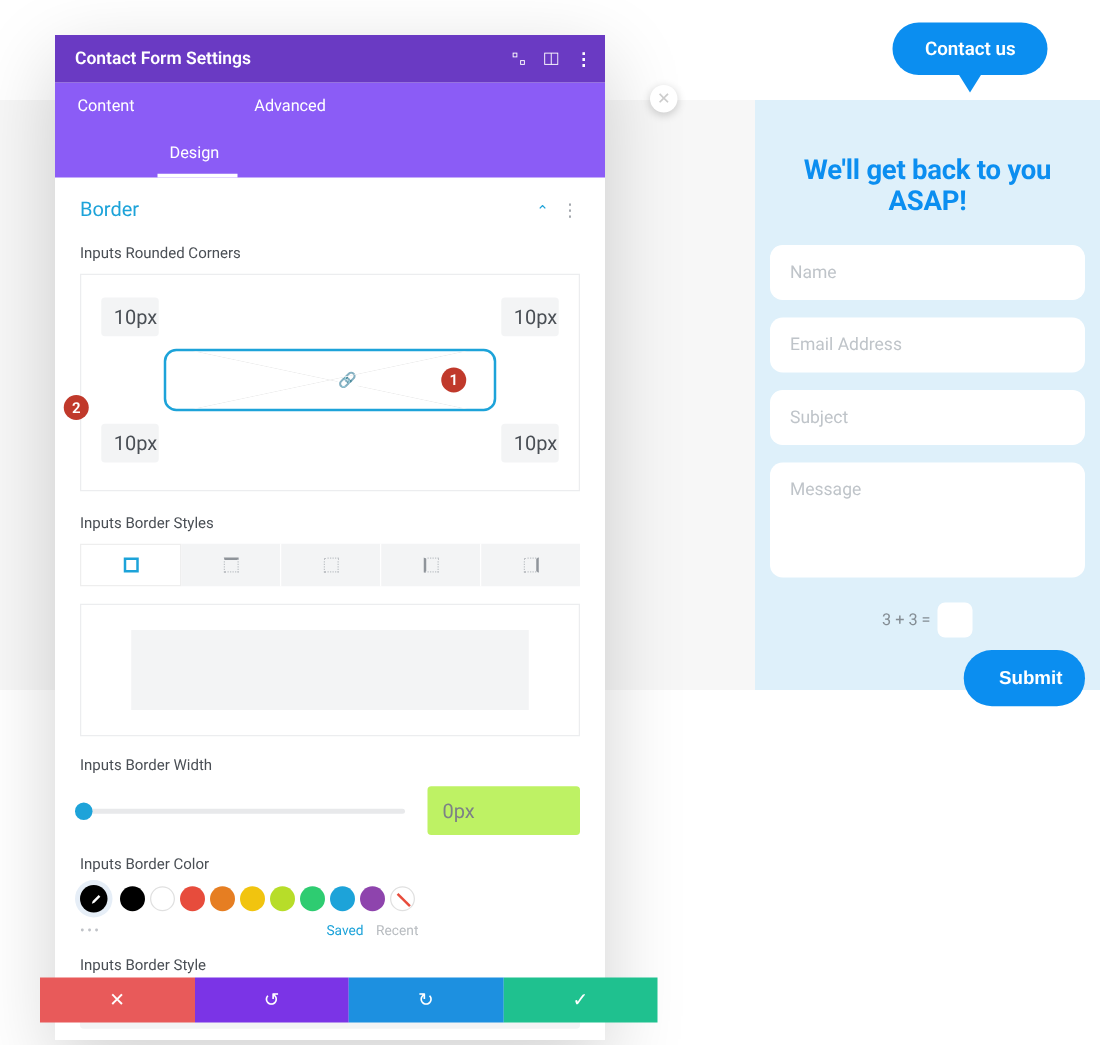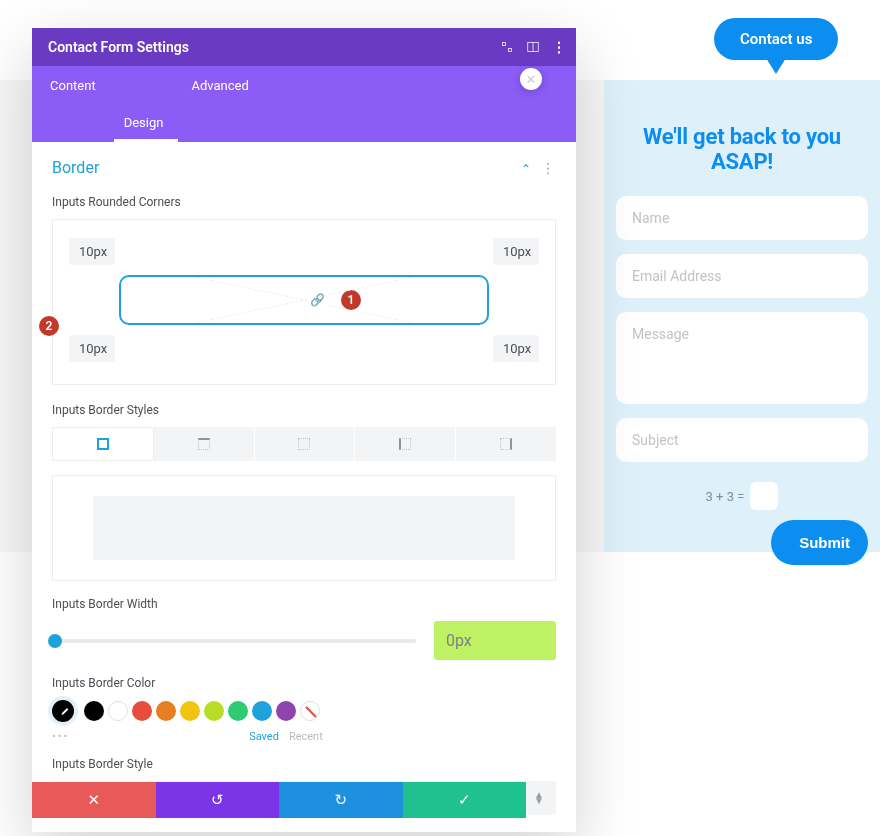--- a/index.html
+++ b/index.html
@@ -16,41 +16,41 @@
   .preview-card { position: absolute; left: 604px; top: 80px; width: 276px; height: 472px; background: #def0fa; padding: 26px 12px 12px 12px; }
   .preview-heading { color: #0b8ef0; font-weight: 700; font-size: 22px; text-align: center; margin: 18px 0 22px; letter-spacing: -0.2px; }
   .field { background: #fff; border-radius: 10px; padding: 14px 16px; margin-bottom: 14px; color: #bfc4c9; font-size: 14px; }
   .field.msg { height: 92px; }
   .captcha-row { display: flex; justify-content: center; align-items: center; gap: 6px; margin-top: 20px; color: #848d94; font-size: 13px; }
   .captcha-box { width: 28px; height: 28px; background: #fff; border-radius: 6px; }
   .submit-row { display: flex; justify-content: flex-end; margin-top: 10px; }
   .submit-btn { background: #0b8ef0; color: #fff; border: none; border-radius: 26px; padding: 14px 18px 14px 28px; font-size: 15px; font-weight: 700; cursor: pointer; text-align: center; }
 
   
-  .panel { position: absolute; left: 32px; top: 28px; width: 544px; background: #fff; box-shadow: 0 20px 60px rgba(0,0,0,0.18); }
+  .panel { position: absolute; left: 44px; top: 28px; width: 440px; background: #fff; box-shadow: 0 20px 60px rgba(0,0,0,0.18); }
   .panel-header { background: #6a3ac3; color: #fff; height: 38px; display: flex; align-items: center; padding: 0 16px; font-size: 14px; font-weight: 600; position: relative; }
   .header-icons { position: absolute; right: 10px; top: 0; height: 38px; display: flex; align-items: center; gap: 12px; }
   .hicon { width: 14px; height: 14px; display: inline-flex; align-items: center; justify-content: center; cursor: pointer; fill: #fff; color: #fff; }
 
   .tabs { background: #8b5cf6; display: flex; padding: 0 14px; }
   .tab { color: #fff; font-size: 13px; padding: 12px 24px 12px 4px; cursor: pointer; }
   .tab.active { position: relative; margin-top: 37px; }
   .tab.active::after { content:""; position:absolute; bottom:0; left:-6px; width:64px; height:3px; background:#fff; }
 
   .close-fab { position: absolute; left: 520px; top: 68px; width: 22px; height: 22px; border-radius: 11px; background: #fff; box-shadow: 0 2px 8px rgba(0,0,0,0.2); display:flex; align-items:center; justify-content:center; color:#ccc; font-size:13px; cursor:pointer; }
 
   .panel-body { padding: 14px 20px 0; max-height: 690px; overflow: hidden; position: relative; }
   .section-row { display: flex; justify-content: space-between; color: #1da3d9; font-size: 16px; padding: 2px 0 10px; cursor: pointer; }
   .section-row .chev { color: #1da3d9; font-size: 12px; margin-right: 6px; }
   .section-row .dots { color: #9ba0a6; cursor: pointer; font-size: 14px; letter-spacing: 1px; }
   .label { font-size: 12px; color: #4a4f55; margin: 8px 0 10px; }
 
   
   .rc-box { border: 1px solid #ecedef; padding: 18px 16px 22px; margin-bottom: 18px; position: relative; }
-  .corner-field { background: #f3f4f5; color: #4a4f55; font-size: 13px; padding: 6px 10px; border-radius: 3px; width: 46px; text-align:left; }
+  .corner-field { background: #f3f4f5; color: #4a4f55; font-size: 16px; padding: 6px 10px; border-radius: 3px; width: 46px; text-align:left; }
   .rc-top { display: flex; justify-content: space-between; margin-bottom: 10px; }
   .rc-bot { display: flex; justify-content: space-between; margin-top: 10px; }
   .preview-rect { border: 2px solid #1da3d9; height: 50px; border-radius: 10px; margin: 0 50px; position: relative; background: linear-gradient(to right, transparent calc(50% - 0.4px), #eee, transparent calc(50% + 0.4px)); }
   .preview-rect::before, .preview-rect::after { content:""; position:absolute; inset:0; }
   .preview-rect::before { background: linear-gradient(12deg, transparent calc(50% - 0.5px), #eee, transparent calc(50% + 0.5px)); }
   .preview-rect::after { background: linear-gradient(-12deg, transparent calc(50% - 0.5px), #eee, transparent calc(50% + 0.5px)); }
 
   .link-icon { position: absolute; left: 50%; top: 50%; transform: translate(6px,-50%); width: 16px; height: 16px; background:#fff; border-radius:3px; display:flex; align-items:center; justify-content:center; font-size:12px; color:#5a5f66; }
 
   .callout { width: 20px; height: 20px; border-radius: 10px; background: #c0392b; color:#fff; font-size:12px; font-weight:600; display:flex; align-items:center; justify-content:center; position:absolute; }
@@ -107,22 +107,22 @@
 
 <div class="contact-bubble">
   <div class="bubble-body">Contact us</div>
   <div class="bubble-tail"></div>
 </div>
 
 <div class="preview-card">
   <div class="preview-heading">We'll get back to you ASAP!</div>
   <div class="field"><span>Name</span></div>
   <div class="field"><span>Email Address</span></div>
+  <div class="field"><span>Subject</span></div>
   <div class="field msg"><span>Message</span></div>
-  <div class="field"><span>Subject</span></div>
   <div class="captcha-row">
     <span>3 + 3 =</span>
     <div class="captcha-box"></div>
   </div>
   <div class="submit-row">
     <button class="submit-btn"><span>Submit</span></button>
   </div>
 </div>
 
 <div class="panel">

